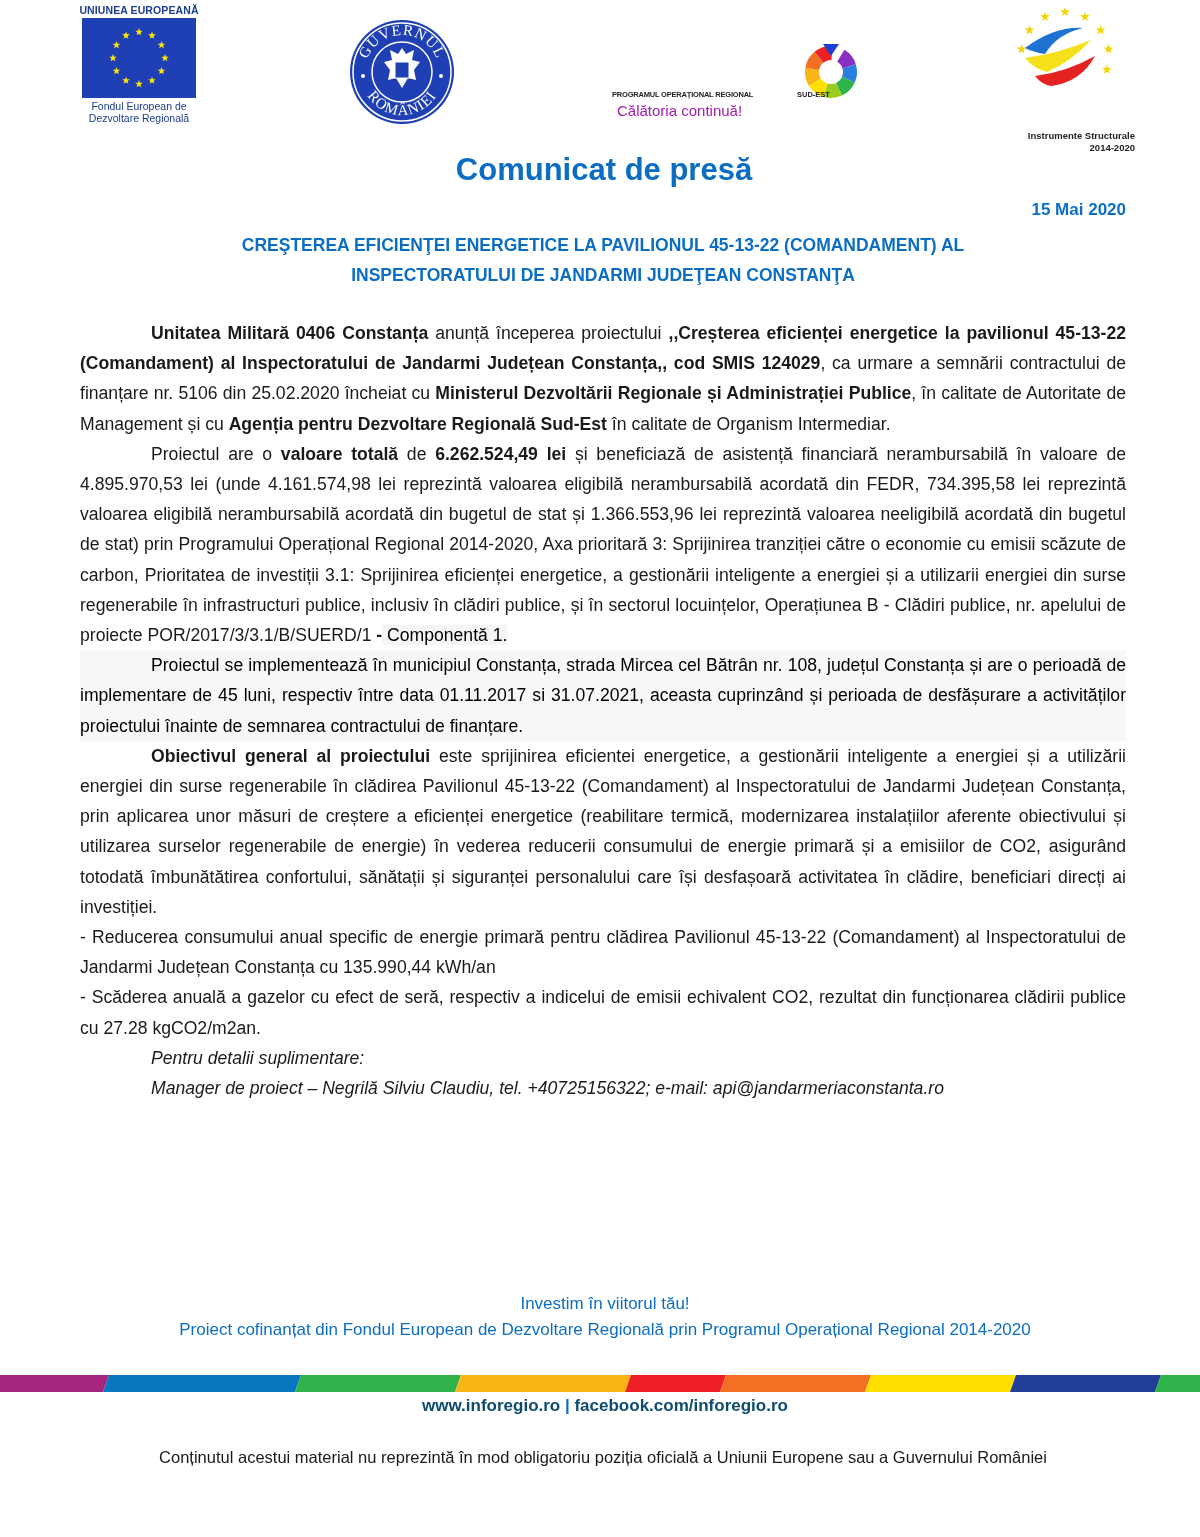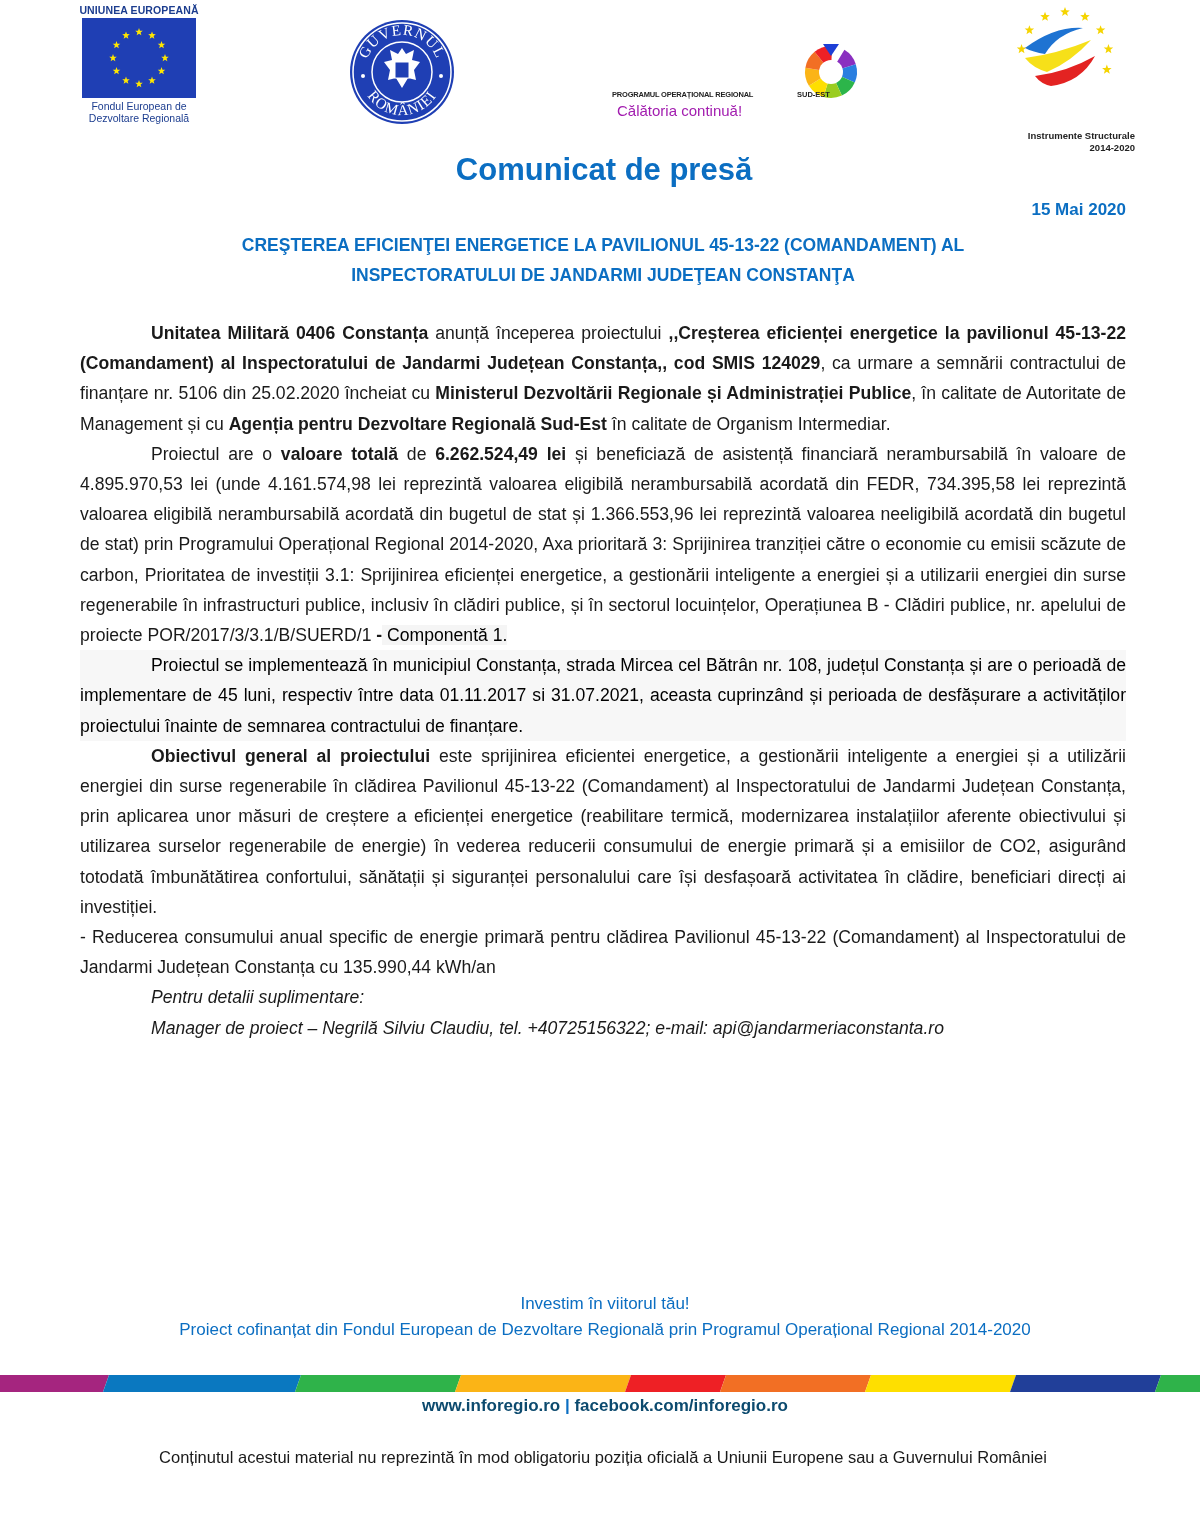--- a/index.html
+++ b/index.html
@@ -160,20 +160,21 @@
   <p class="indent"><b>Unitatea Militară 0406 Constanța</b><span> anunță începerea proiectului </span><b>,,Creșterea eficienței energetice la pavilionul 45-13-22 (Comandament) al Inspectoratului de Jandarmi Județean Constanța,, cod SMIS 124029</b><span>, ca urmare a semnării contractului de finanțare nr. 5106 din 25.02.2020 încheiat cu </span><b>Ministerul Dezvoltării Regionale și Administrației Publice</b><span>, în calitate de Autoritate de Management și cu </span><b>Agenția pentru Dezvoltare Regională Sud-Est</b><span> în calitate de Organism Intermediar.</span></p>
 
   <p class="indent"><span>Proiectul are o </span><b>valoare totală</b><span> de </span><b>6.262.524,49 lei</b><span> și beneficiază de asistență financiară nerambursabilă în valoare de 4.895.970,53 lei (unde 4.161.574,98 lei reprezintă valoarea eligibilă nerambursabilă acordată din FEDR, 734.395,58 lei reprezintă valoarea eligibilă nerambursabilă acordată din bugetul de stat și 1.366.553,96 lei reprezintă valoarea neeligibilă acordată din bugetul de stat) prin Programului Operațional Regional 2014-2020, Axa prioritară 3: Sprijinirea tranziției către o economie cu emisii scăzute de carbon, Prioritatea de investiții 3.1: Sprijinirea eficienței energetice, a gestionării inteligente a energiei și a utilizarii energiei din surse regenerabile în infrastructuri publice, inclusiv în clădiri publice, și în sectorul locuințelor, Operațiunea B - Clădiri publice, nr. apelului de proiecte POR/2017/3/3.1/B/SUERD/1 </span><b>-</b><span class="greytxt shaded"> Componentă 1.</span></p>
 
   <p class="indent greytxt" style="background:#f7f7f7;">Proiectul se implementează în municipiul Constanța, strada Mircea cel Bătrân nr. 108, județul Constanța și are o perioadă de implementare de 45 luni, respectiv între data 01.11.2017 si 31.07.2021, aceasta cuprinzând și perioada de desfășurare a activităților proiectului înainte de semnarea contractului de finanțare.</p>
 
   <p class="indent"><b>Obiectivul general al proiectului</b><span> este sprijinirea eficientei energetice, a gestionării inteligente a energiei și a utilizării energiei din surse regenerabile în clădirea Pavilionul 45-13-22 (Comandament) al Inspectoratului de Jandarmi Județean Constanța, prin aplicarea unor măsuri de creștere a eficienței energetice (reabilitare termică, modernizarea instalațiilor aferente obiectivului și utilizarea surselor regenerabile de energie) în vederea reducerii consumului de energie primară și a emisiilor de CO2, asigurând totodată îmbunătătirea confortului, sănătații și siguranței personalului care își desfașoară activitatea în clădire, beneficiari direcți ai investiției.</span></p>
 
 
   <p>- Reducerea consumului anual specific de energie primară pentru clădirea Pavilionul 45-13-22 (Comandament) al Inspectoratului de Jandarmi Județean Constanța cu 135.990,44 kWh/an</p>
+  <p>- Scăderea anuală a gazelor cu efect de seră, respectiv a indicelui de emisii echivalent CO2, rezultat din funcționarea clădirii publice cu 27.28 kgCO2/m2an.</p>
   <p class="pad">Pentru detalii suplimentare:</p>
   <p class="pad">Manager de proiect – Negrilă Silviu Claudiu, tel. +40725156322; e-mail: api@jandarmeriaconstanta.ro</p>
 </div>
 
 <div class="footer-line1">Investim în viitorul tău!</div>
 <div class="footer-line2">Proiect cofinanțat din Fondul European de Dezvoltare Regională prin Programul Operațional Regional 2014-2020</div>
 
 <svg class="stripe" viewBox="0 0 1200 17" preserveAspectRatio="none">
   <g id="stripe-g">
       <path d="M0,0 L109,0 L103,17 L0,17 Z" fill="#a5257f"></path>

